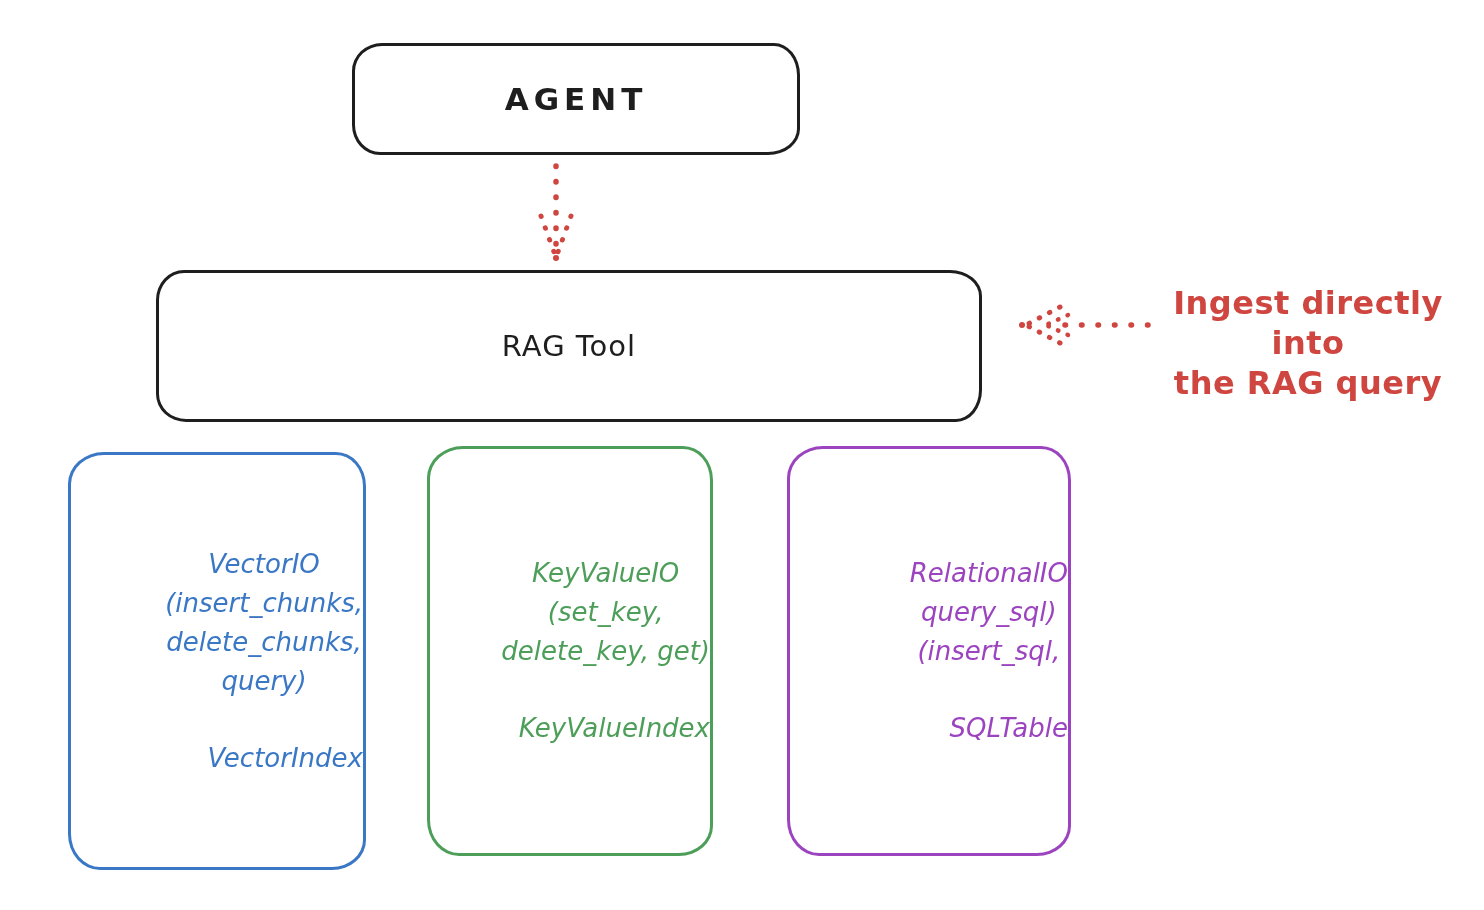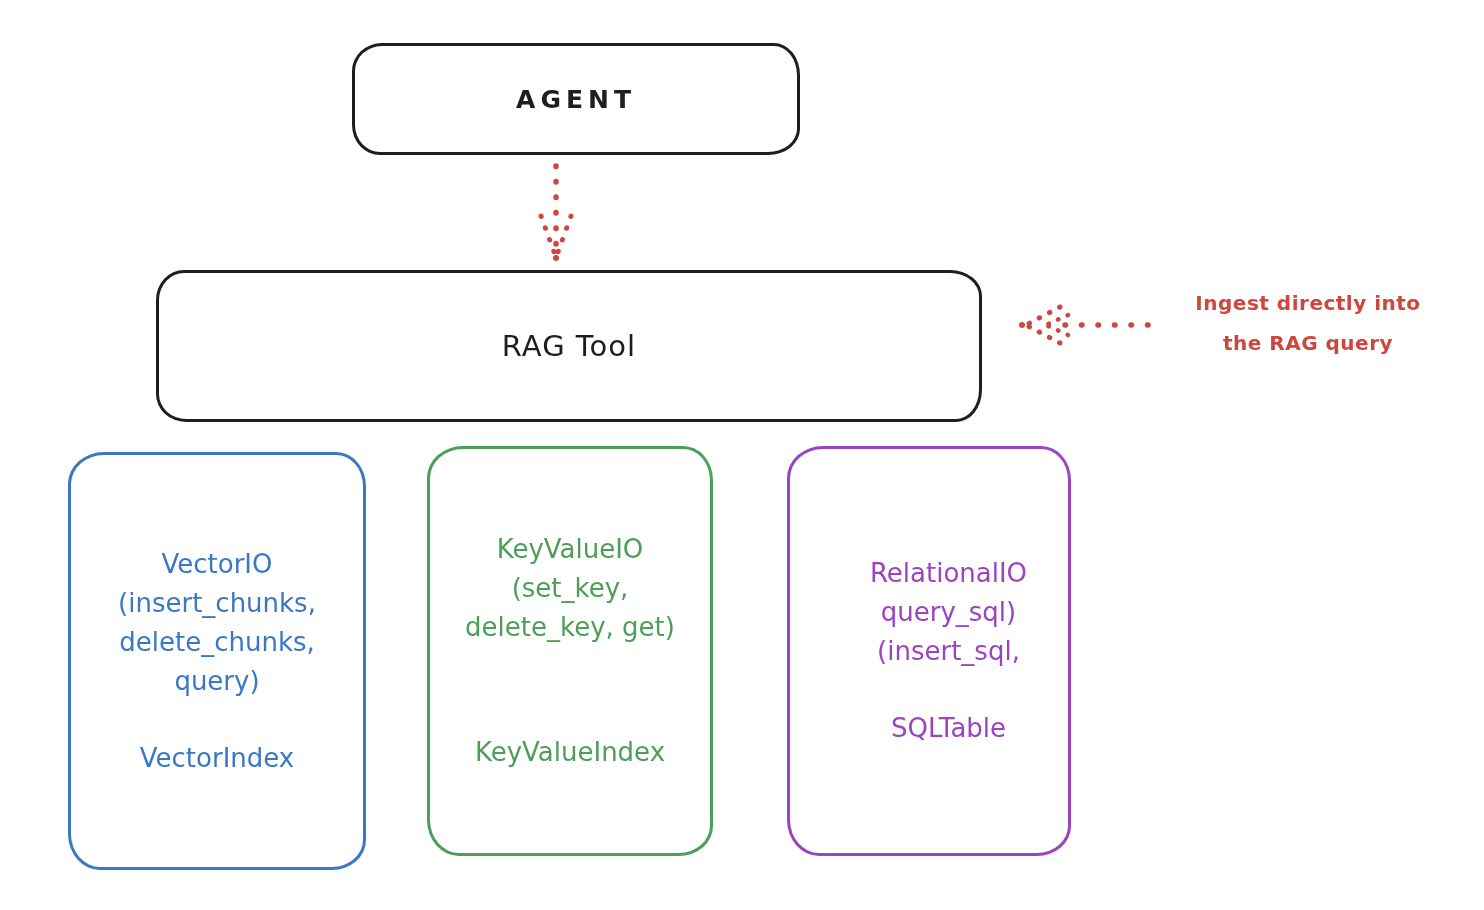--- a/index.html
+++ b/index.html
@@ -30,21 +30,21 @@
     justify-content: center;
     background: var(--bg);
   }
   
   .agent-box {
     left: 352px; top: 43px; width: 448px; height: 112px;
     border: 3.5px solid var(--ink);
     border-radius: 30px 26px 32px 28px / 28px 32px 26px 30px;
   }
   .agent-label {
-    font-size: 25px; font-weight: bold; letter-spacing: 5px;
+    font-size: 31px; font-weight: bold; letter-spacing: 5px;
   }
   .rag-box {
     left: 156px; top: 270px; width: 826px; height: 152px;
     border: 3.5px solid var(--ink);
     border-radius: 28px 32px 26px 30px / 30px 26px 32px 28px;
   }
   .rag-label {
     font-size: 29px; letter-spacing: 1px;
   }
   
@@ -55,45 +55,46 @@
     fill: none;
     stroke-linecap: round;
   }
   
   .annotation {
     position: absolute;
     left: 1140px; top: 283px; width: 336px;
     text-align: center;
     color: var(--red);
     font-weight: bold;
-    font-size: 20px;
+    font-size: 32px;
     line-height: 40px;
     letter-spacing: 0.5px;
   }
   
   .io-box {
     position: absolute;
     display: flex;
     flex-direction: column;
-    align-items: center;
+    align-items: flex-end;
     justify-content: center;
     text-align: center;
     font-size: 26px;
     line-height: 39px;
     background: var(--bg);
     border-radius: 36px 30px 34px 32px / 32px 34px 30px 36px;
+    font-style: italic;
   }
   .io-gap { height: 38px; }
   .io-blue {
     left: 68px; top: 452px; width: 298px; height: 418px;
     border: 3.5px solid var(--blue); color: var(--blue);
   }
   .io-green {
     left: 427px; top: 446px; width: 286px; height: 410px;
-    border: 3.5px solid var(--green); color: var(--green); gap: 24px;
+    border: 3.5px solid var(--green); color: var(--green);
   }
   .io-purple {
     left: 787px; top: 446px; width: 284px; height: 410px;
     border: 3.5px solid var(--purple); color: var(--purple); padding-left: 39px;
   }
   .io-line { display: block; }
 </style>
 </head>
 <body>
 

